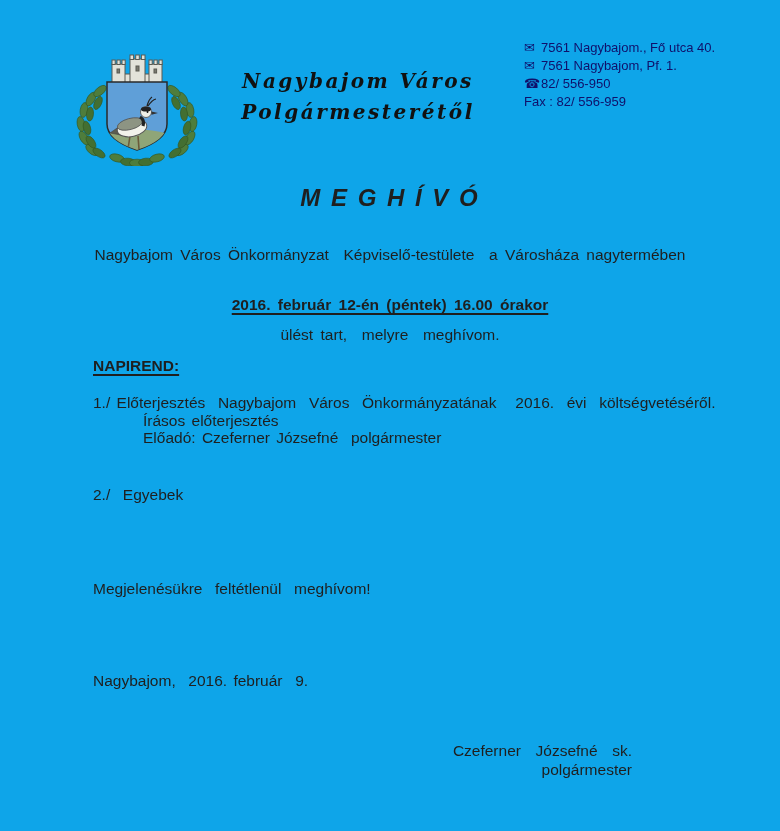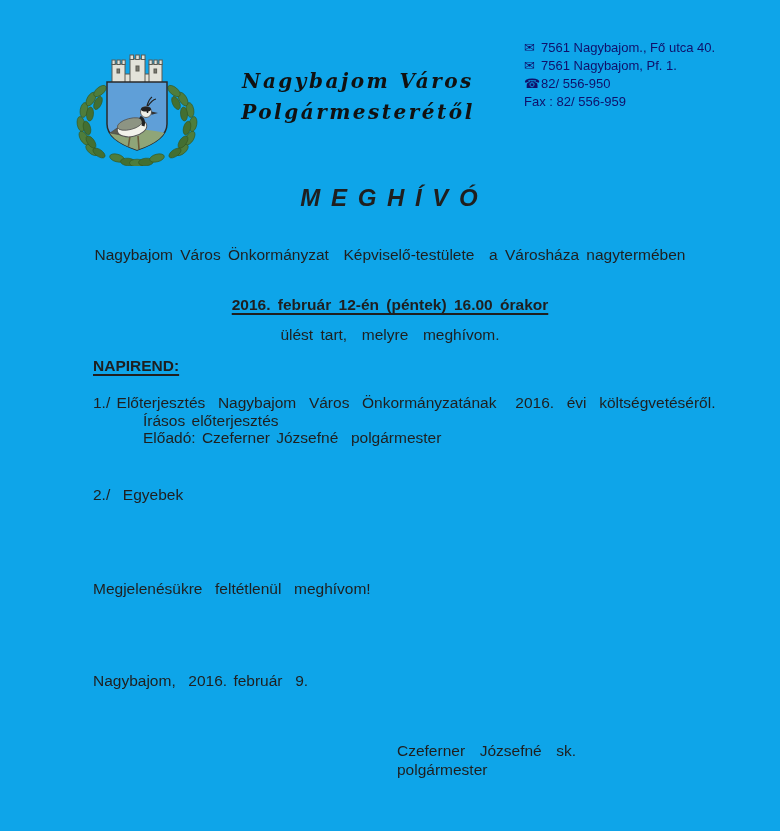--- a/index.html
+++ b/index.html
@@ -50,21 +50,21 @@
   .left-line{left:48px;font-size:15.5px;word-spacing:2px;margin-left:45px;}
   .napirend{top:357px;font-weight:bold;}
   .napirend span{text-decoration:underline;text-decoration-thickness:1.5px;text-underline-offset:3px;}
   .agenda1{top:394px;width:660px;line-height:17.5px;}
   .agenda1 .sub{padding-left:50px;}
   .agenda2{top:486px;}
   .closing{top:580px;}
   .dateline{top:672px;}
   .signature{
     left:397px;top:742px;width:235px;
-    text-align:left;font-size:15.5px;line-height:18.5px;
+    text-align:right;font-size:15.5px;line-height:18.5px;
     word-spacing:3px;
   }
 </style>
 </head>
 <body>
 
 <div class="page">
 
   <div class="abs coa">
     <svg width="130" height="112" viewBox="0 0 130 112">

